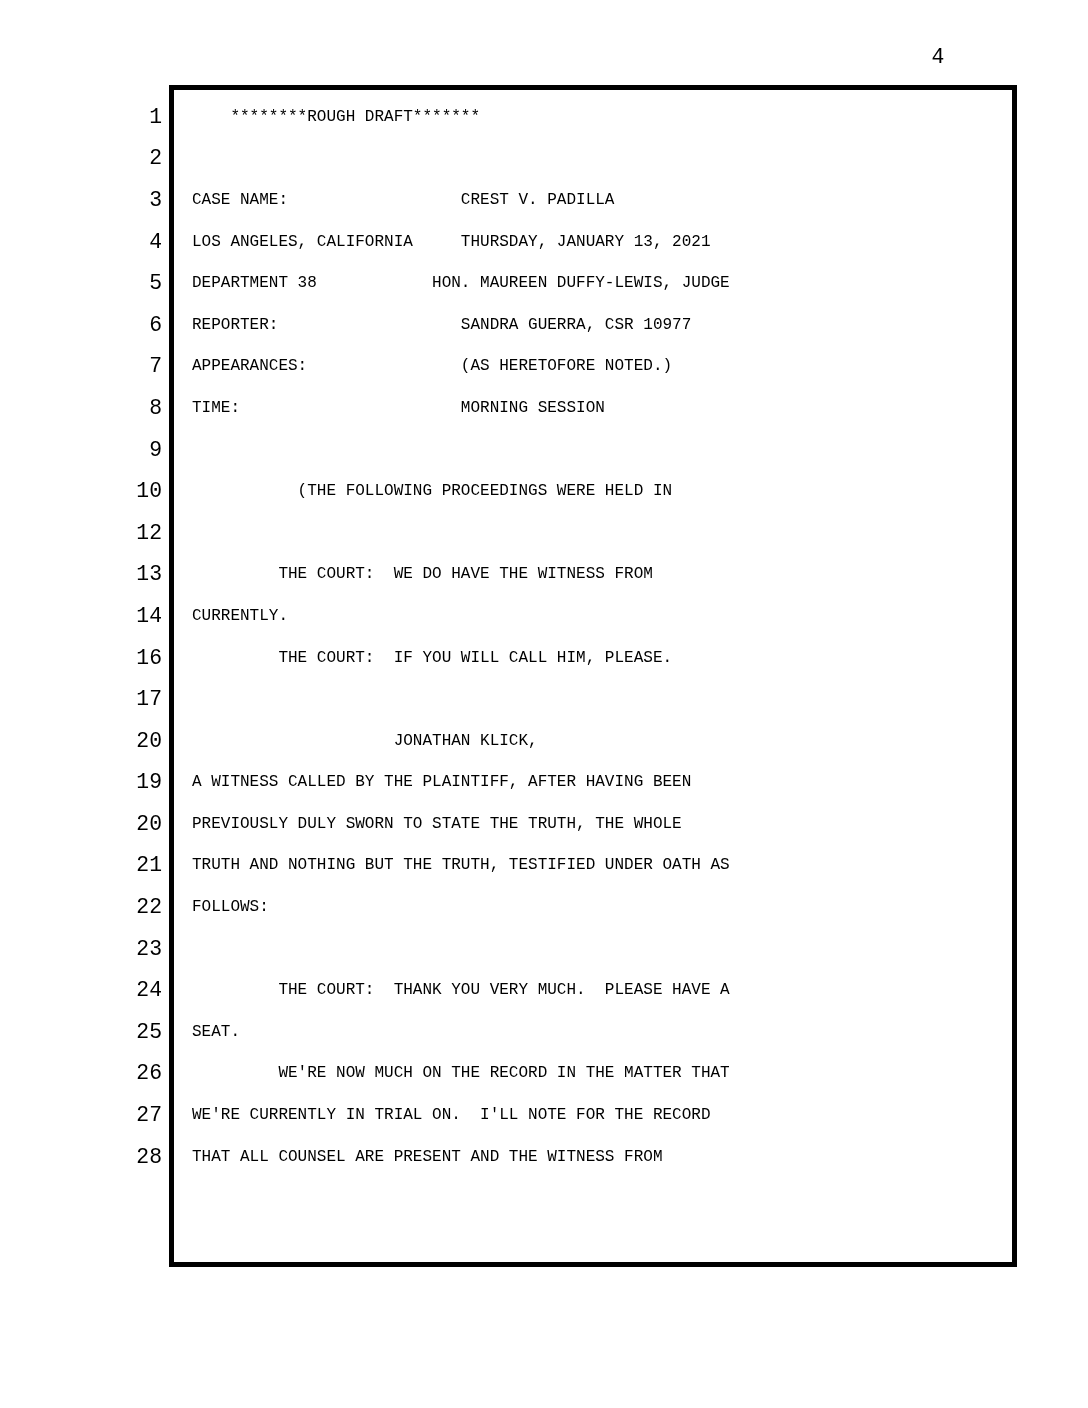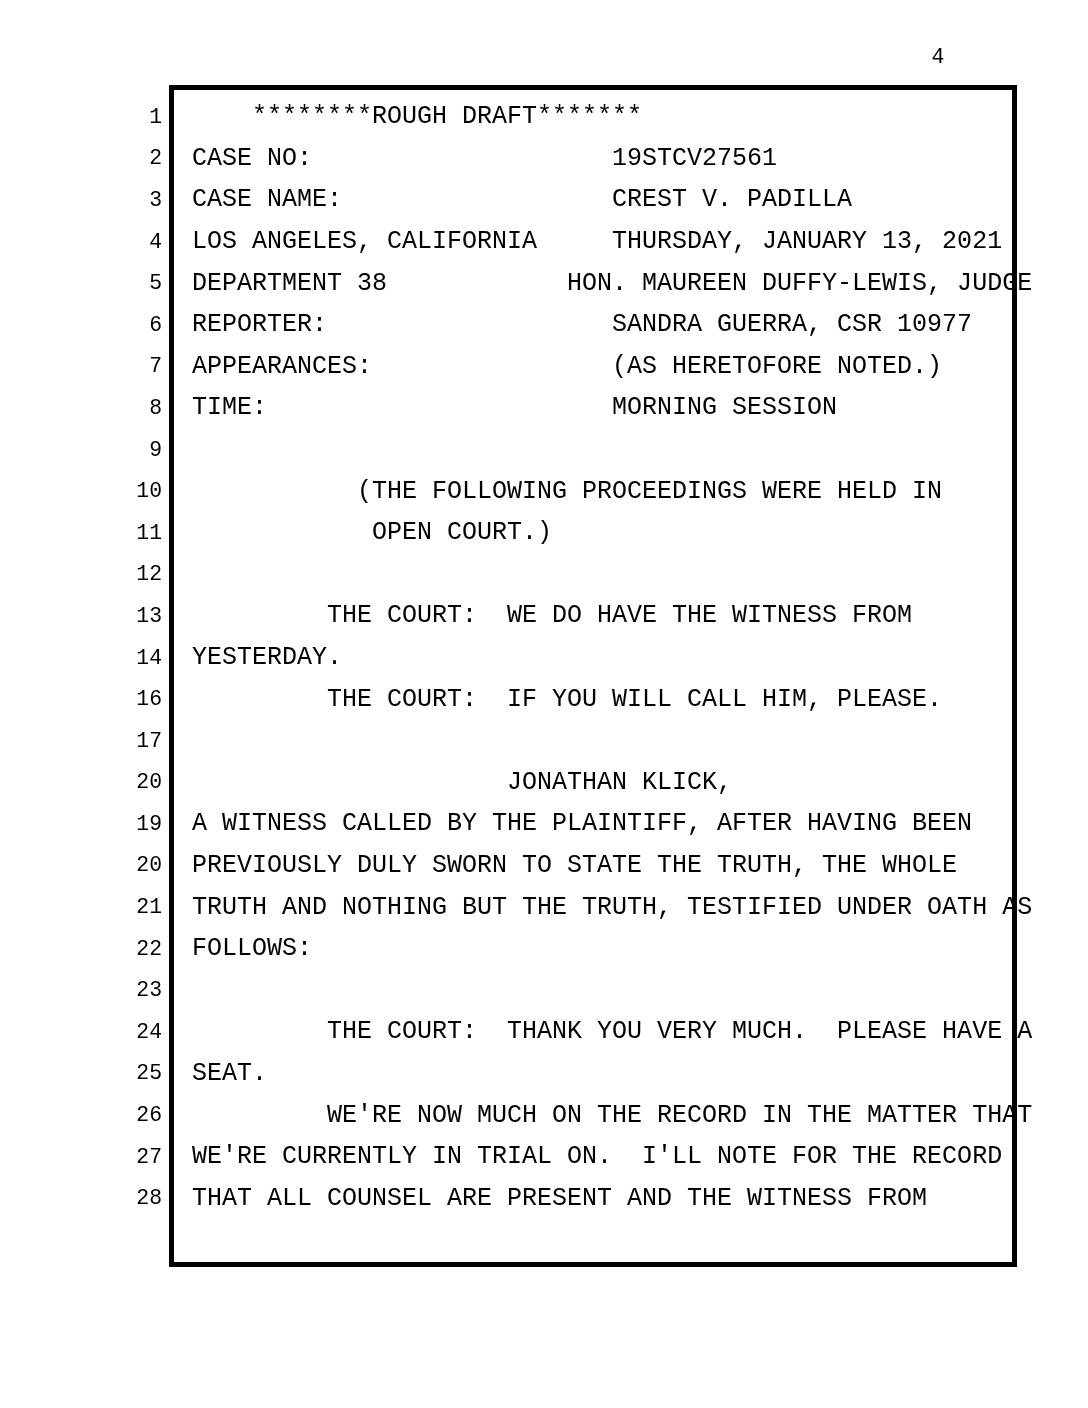--- a/index.html
+++ b/index.html
@@ -47,21 +47,21 @@
   }
   .line .num {
     width: 32px;
     flex: 0 0 32px;
     text-align: right;
     font-size: 21.4px;
     white-space: pre;
   }
   .line .txt {
     padding-left: 30px;
-    font-size: 25px;
+    font-size: 16px;
     white-space: pre;
     letter-spacing: 0;
   }
 </style>
 </head>
 <body>
 
 <div class="page">
 
   <div class="page-number">4</div>
@@ -69,21 +69,20 @@
   <div class="frame"></div>
 
   <div class="lines" id="lines">
     <div class="line">
       <span class="num">1</span>
       <span class="txt">    ********ROUGH DRAFT*******</span>
     </div>
 
     <div class="line">
       <span class="num">2</span>
-      <span class="txt">CASE NO:                    19STCV27561</span>
     </div>
 
     <div class="line">
       <span class="num">3</span>
       <span class="txt">CASE NAME:                  CREST V. PADILLA</span>
     </div>
 
     <div class="line">
       <span class="num">4</span>
       <span class="txt">LOS ANGELES, CALIFORNIA     THURSDAY, JANUARY 13, 2021</span>
@@ -112,38 +111,34 @@
     <div class="line">
       <span class="num">9</span>
       <span class="txt"></span>
     </div>
 
     <div class="line">
       <span class="num">10</span>
       <span class="txt">           (THE FOLLOWING PROCEEDINGS WERE HELD IN</span>
     </div>
 
-    <div class="line">
-      <span class="num">11</span>
-      <span class="txt">            OPEN COURT.)</span>
-    </div>
 
     <div class="line">
       <span class="num">12</span>
       <span class="txt"></span>
     </div>
 
     <div class="line">
       <span class="num">13</span>
       <span class="txt">         THE COURT:  WE DO HAVE THE WITNESS FROM</span>
     </div>
 
     <div class="line">
       <span class="num">14</span>
-      <span class="txt">YESTERDAY.</span>
+      <span class="txt">CURRENTLY.</span>
     </div>
 
 
     <div class="line">
       <span class="num">16</span>
       <span class="txt">         THE COURT:  IF YOU WILL CALL HIM, PLEASE.</span>
     </div>
 
     <div class="line">
       <span class="num">17</span>

